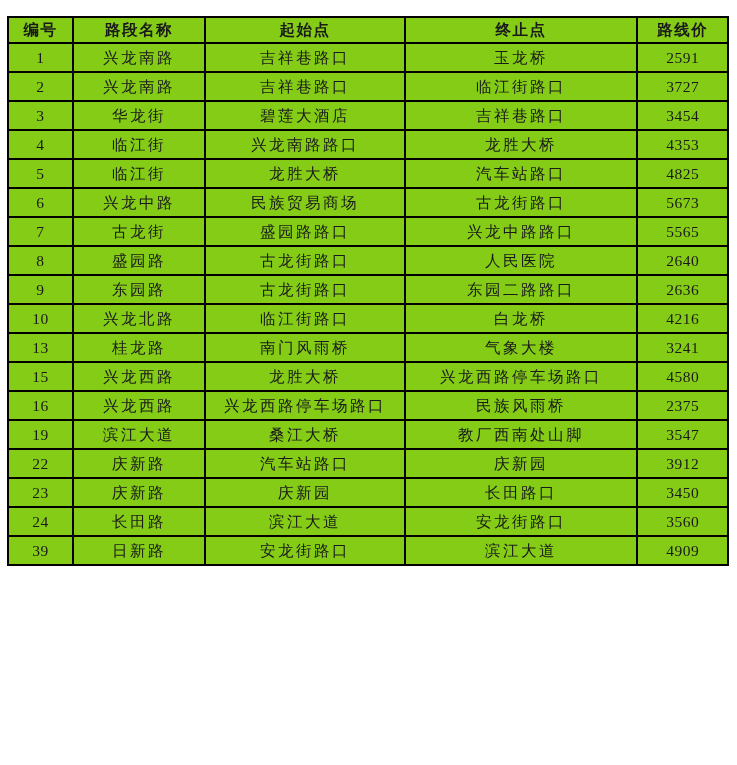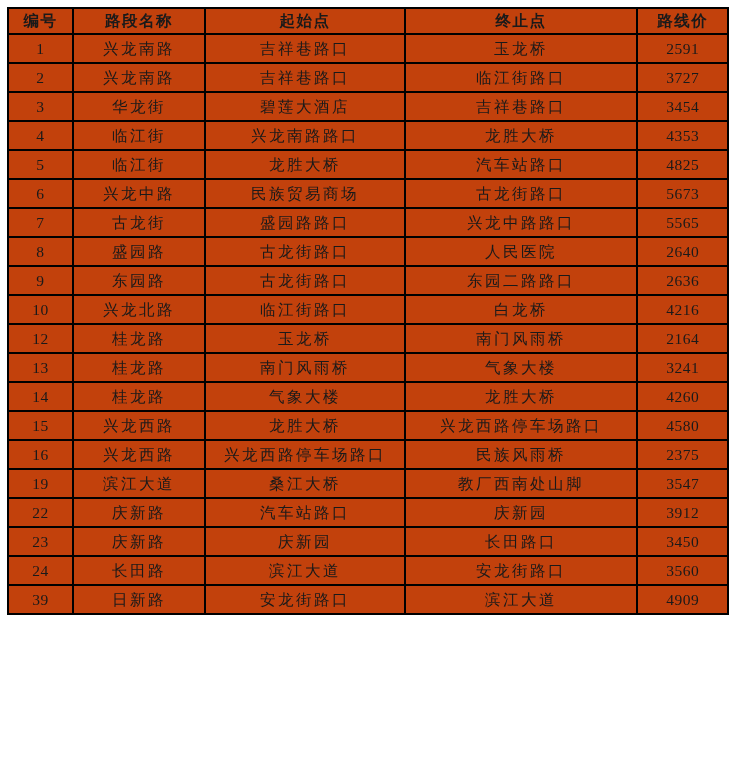--- a/index.html
+++ b/index.html
@@ -12,27 +12,27 @@
   }
   .page {
     position: relative;
     width: 737px;
     height: 765px;
     background: #ffffff;
   }
   table.price-table {
     position: absolute;
     left: 7px;
-    top: 7px;
+    top: 16px;
     width: 722px;
     border-collapse: collapse;
     table-layout: fixed;
     font-family: "Liberation Serif", "DejaVu Serif", serif;
     color: #1a1a1a;
-    background: #c2410c;
+    background: #84cc16;
   }
   table.price-table th,
   table.price-table td {
     border: 2px solid #000000;
     text-align: center;
     vertical-align: middle;
     padding: 0 2px;
     font-size: 15.5px;
     line-height: 1;
     overflow: hidden;
@@ -146,41 +146,27 @@
           <td>2636</td>
         </tr>
         <tr>
           <td>10</td>
           <td>兴龙北路</td>
           <td>临江街路口</td>
           <td>白龙桥</td>
           <td>4216</td>
         </tr>
         <tr>
-          <td>12</td>
-          <td>桂龙路</td>
-          <td>玉龙桥</td>
-          <td>南门风雨桥</td>
-          <td>2164</td>
-        </tr>
-        <tr>
           <td>13</td>
           <td>桂龙路</td>
           <td>南门风雨桥</td>
           <td>气象大楼</td>
           <td>3241</td>
         </tr>
         <tr>
-          <td>14</td>
-          <td>桂龙路</td>
-          <td>气象大楼</td>
-          <td>龙胜大桥</td>
-          <td>4260</td>
-        </tr>
-        <tr>
           <td>15</td>
           <td>兴龙西路</td>
           <td>龙胜大桥</td>
           <td>兴龙西路停车场路口</td>
           <td>4580</td>
         </tr>
         <tr>
           <td>16</td>
           <td>兴龙西路</td>
           <td>兴龙西路停车场路口</td>

